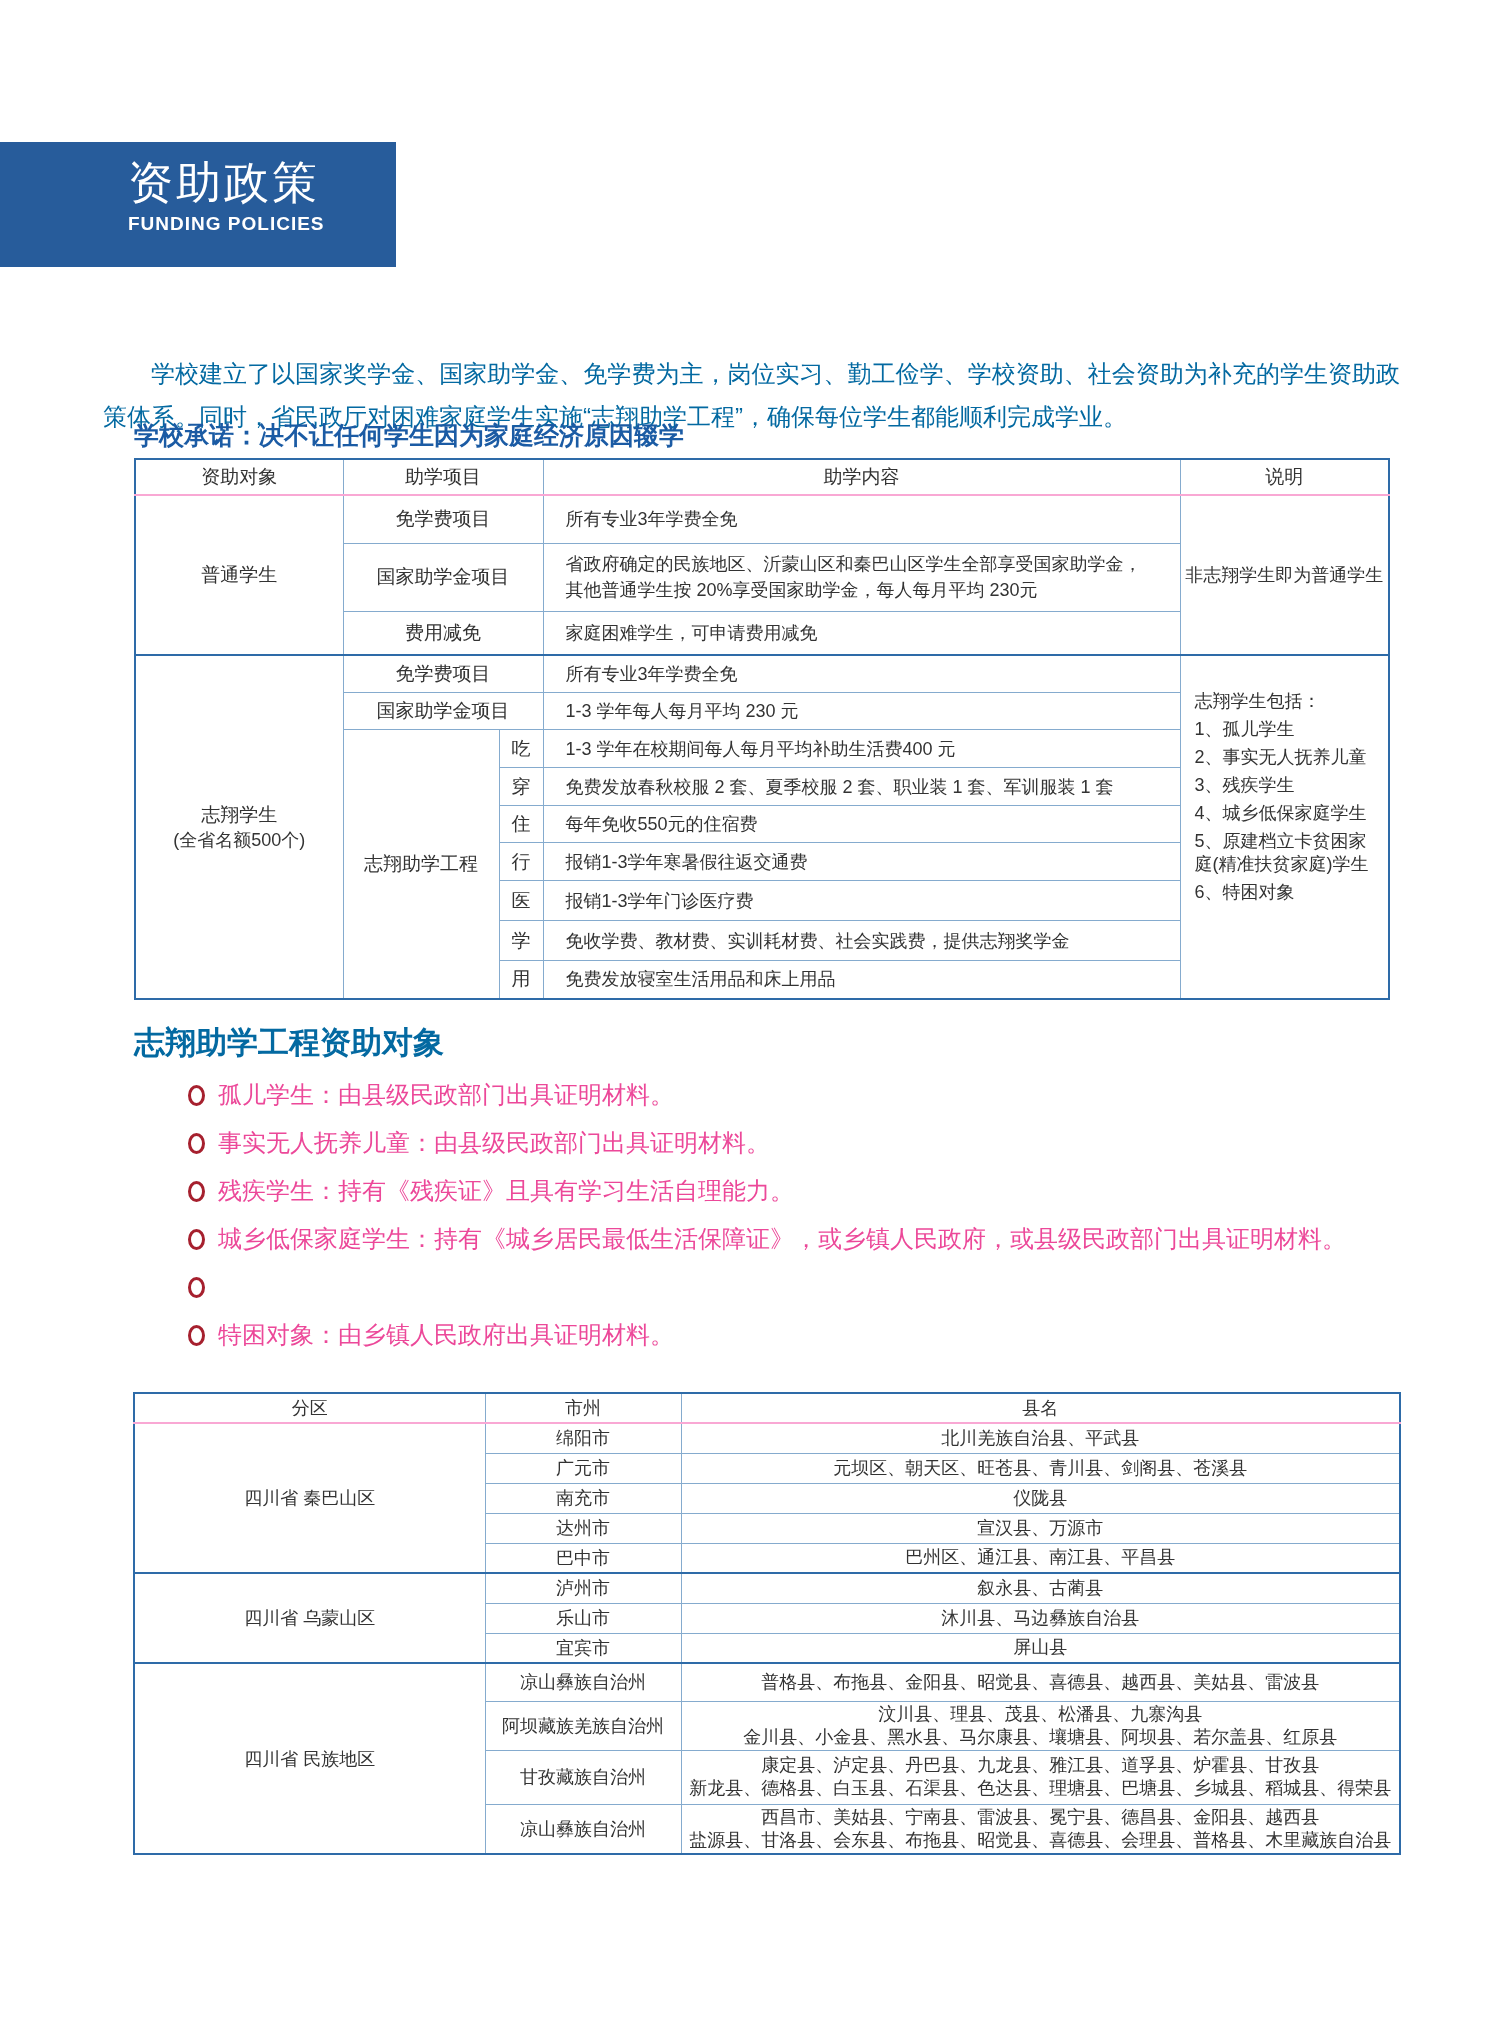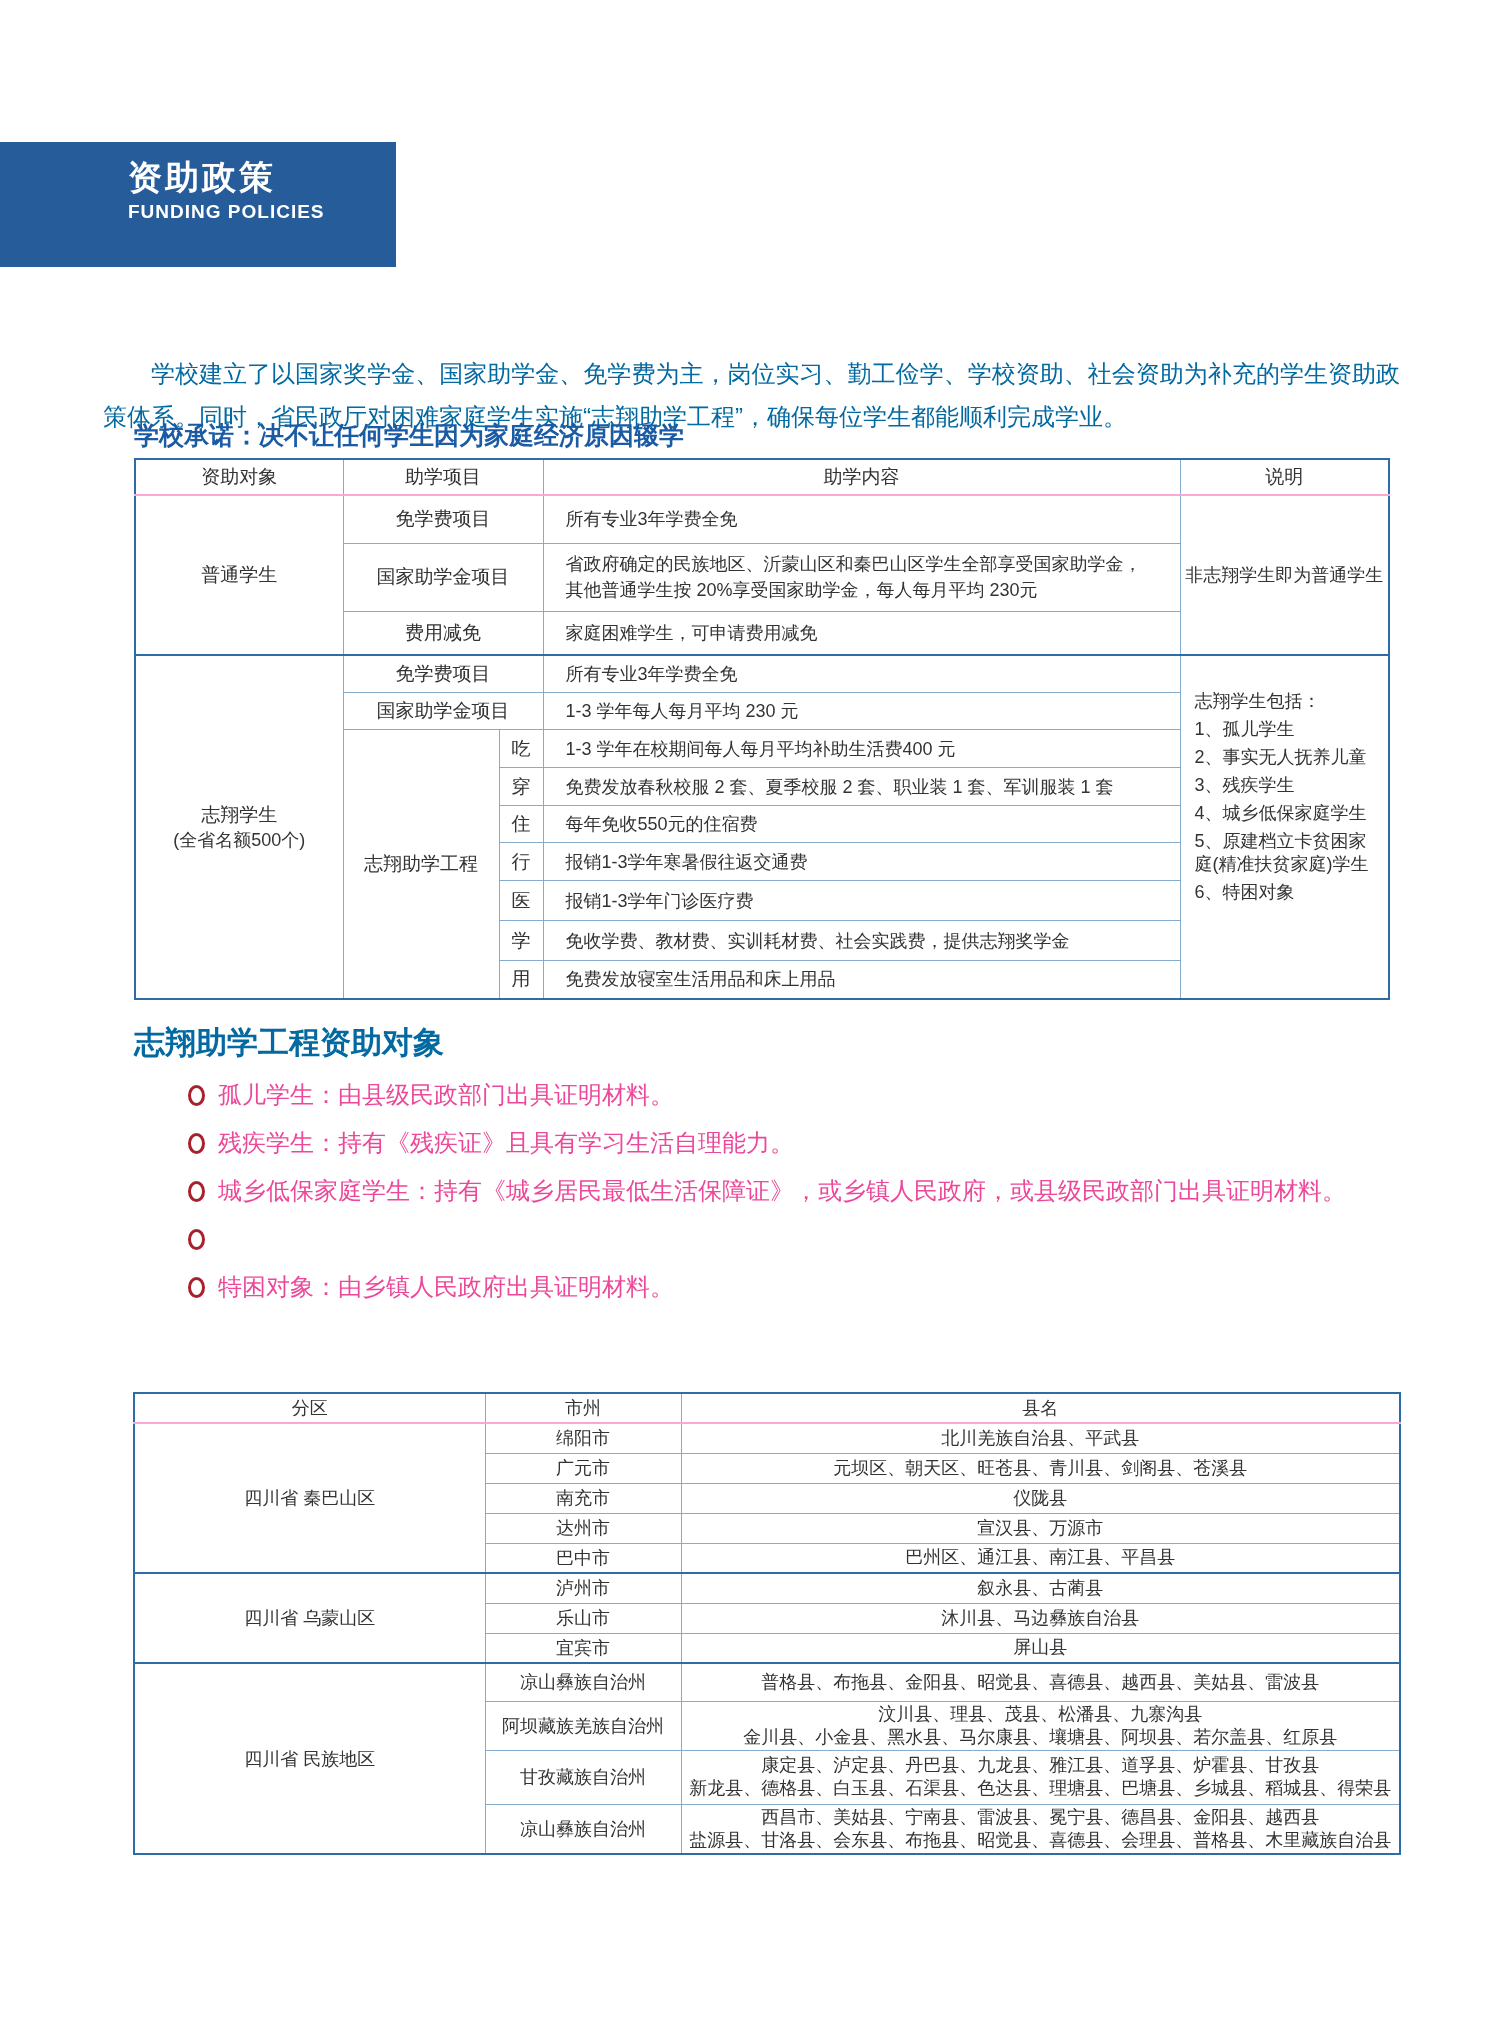--- a/index.html
+++ b/index.html
@@ -2,21 +2,21 @@
 <html><head>
 <meta charset="utf-8">
 <style>
   html,body{margin:0;padding:0;background:#ffffff;}
   .page{position:relative;width:1500px;height:2035px;background:#fff;overflow:hidden;
         font-family:"Liberation Sans",sans-serif;color:#2b2b2b;}
 
   
   .badge{position:absolute;left:0;top:142px;width:396px;height:125px;background:#275c9b;
          box-sizing:border-box;padding:17px 0 0 128px;color:#fff;}
-  .badge-zh{font-size:34px;font-weight:bold;letter-spacing:3px;line-height:1.08;}
+  .badge-zh{font-size:45px;font-weight:normal;letter-spacing:3px;line-height:1.08;}
   .badge-en{font-size:19px;font-weight:bold;letter-spacing:1px;margin-top:5px;}
 
   
   .intro{position:absolute;left:103px;top:328px;width:1297px;font-size:24px;line-height:43px;
          text-indent:2em;text-align:justify;color:#0369a1;}
   .promise{position:absolute;left:134px;top:419px;font-size:25px;font-weight:bold;color:#1b5ba4;}
 
   
   table{border-collapse:collapse;table-layout:fixed;}
   td{border:1px solid #85abce;font-size:19px;vertical-align:middle;box-sizing:border-box;
@@ -146,20 +146,24 @@
 
   <div class="sec-title">志翔助学工程资助对象</div>
 
   <div class="bullets">
     <div class="bullet">
       <span class="ring"></span>
       <span>孤儿学生：由县级民政部门出具证明材料。</span>
     </div>
     <div class="bullet">
       <span class="ring"></span>
+      <span>事实无人抚养儿童：由县级民政部门出具证明材料。</span>
+    </div>
+    <div class="bullet">
+      <span class="ring"></span>
       <span>残疾学生：持有《残疾证》且具有学习生活自理能力。</span>
     </div>
     <div class="bullet">
       <span class="ring"></span>
       <span>城乡低保家庭学生：持有《城乡居民最低生活保障证》，或乡镇人民政府，或县级民政部门出具证明材料。</span>
     </div>
     <div class="bullet">
       <span class="ring"></span>
     </div>
     <div class="bullet">

